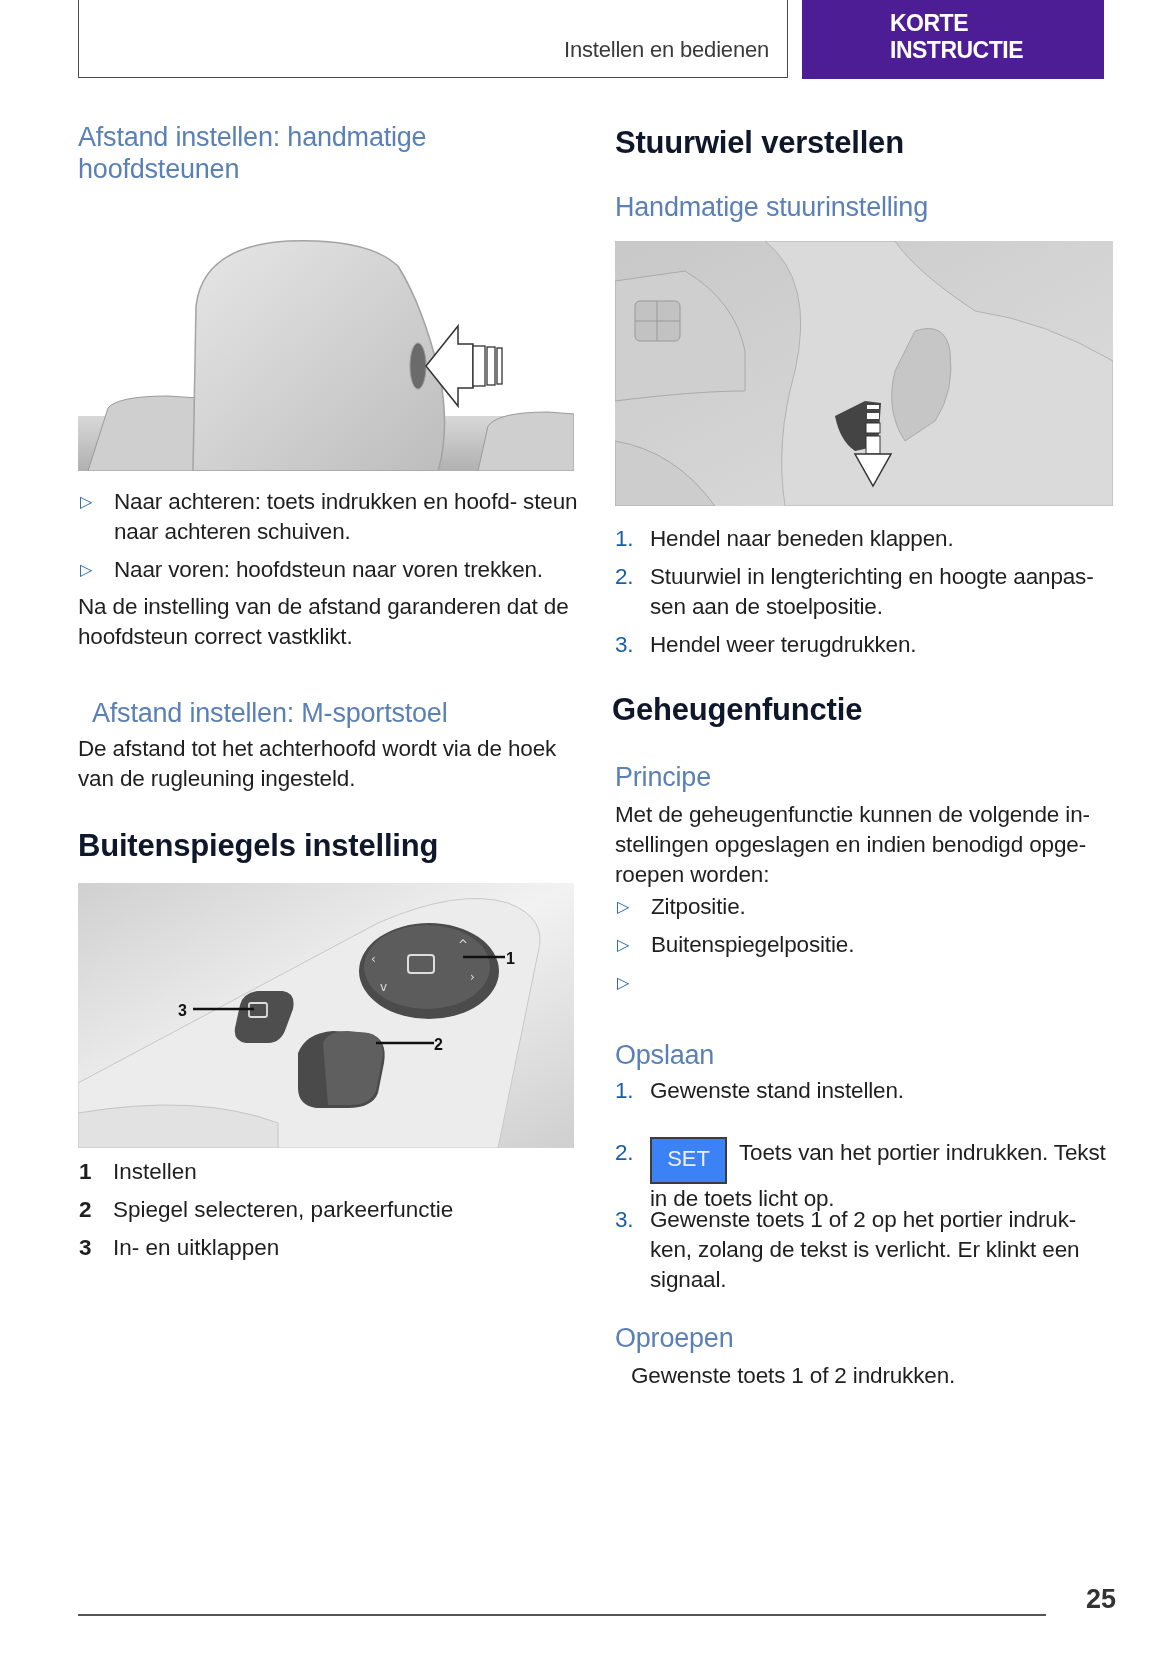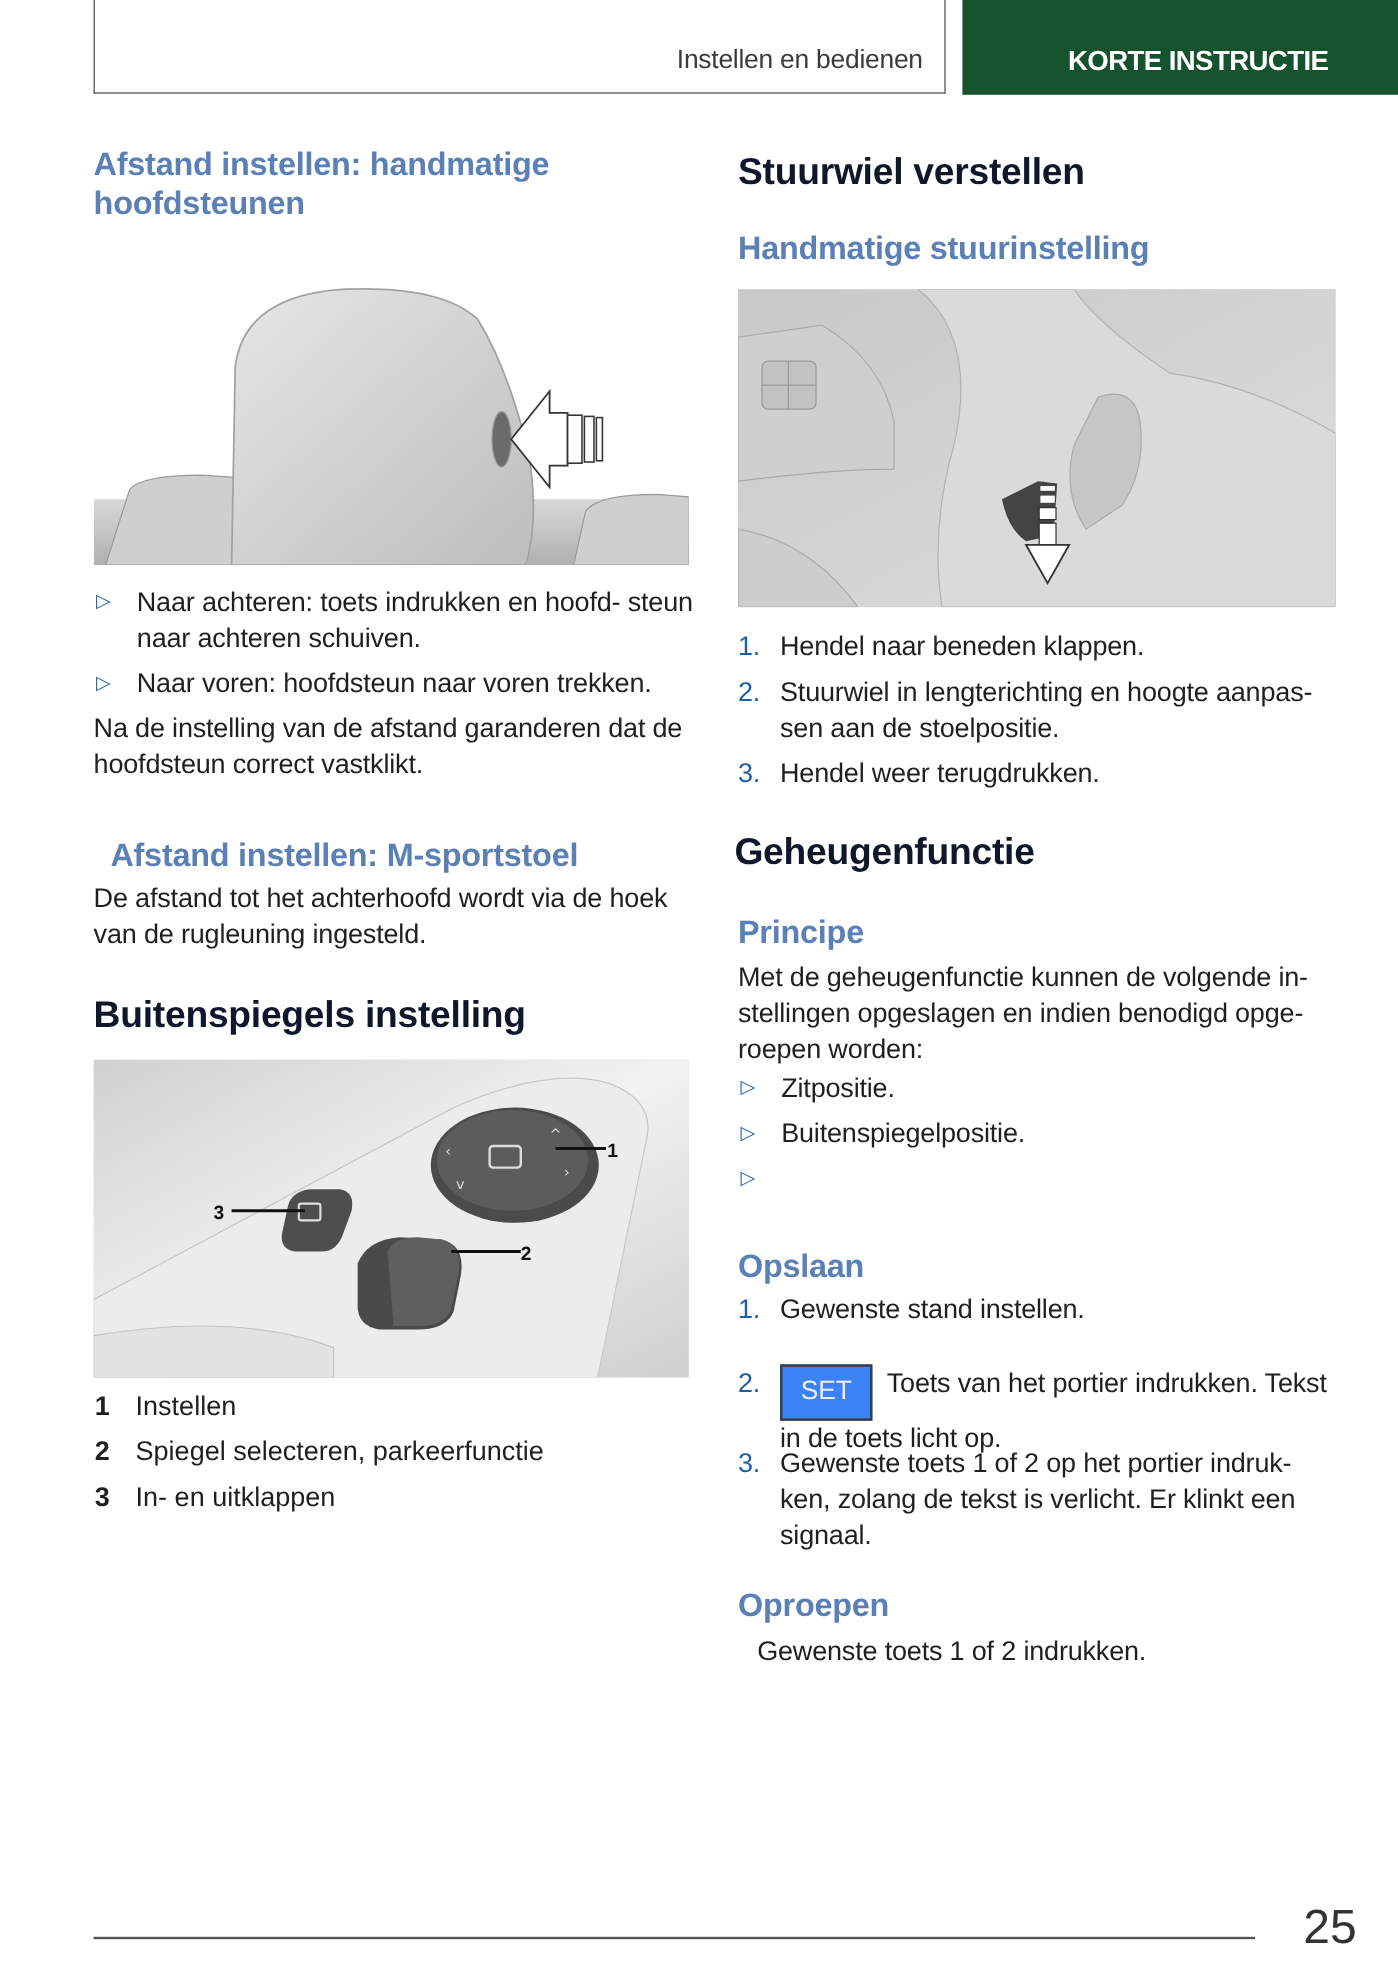--- a/index.html
+++ b/index.html
@@ -2,40 +2,40 @@
 <html><head>
 <meta charset="utf-8">
 <style>
   * { box-sizing: border-box; margin: 0; padding: 0; }
   html, body { width: 1165px; height: 1653px; background: #ffffff; overflow: hidden; }
   body { position: relative; font-family: "Liberation Sans", "DejaVu Sans", sans-serif; color: #1f1f1f; }
 
   
   .hdr-box { position: absolute; left: 78px; top: -2px; width: 710px; height: 80px; border: 1.5px solid #4a4a4a; border-top: none; }
   .hdr-section { position: absolute; right: 18px; bottom: 14px; font-size: 22px; color: #3a3a3a; letter-spacing: -0.2px; }
-  .hdr-tab { position: absolute; left: 802px; top: 0; width: 363px; height: 79px; background: #14532d; }
+  .hdr-tab { position: absolute; left: 802px; top: 0; width: 302px; height: 79px; background: #4c1d95; }
   .hdr-tab span { position: absolute; left: 88px; bottom: 15px; font-size: 23px; font-weight: bold; color: #ffffff; letter-spacing: -0.5px; }
 
-  .h2-light { color: #5a80b6; font-weight: bold; font-size: 27px; line-height: 32px; letter-spacing: -0.2px; position: absolute; }
+  .h2-light { color: #5a80b6; font-weight: normal; font-size: 27px; line-height: 32px; letter-spacing: -0.2px; position: absolute; }
   .h1-dark { color: #0f172a; font-weight: bold; font-size: 31px; line-height: 36px; letter-spacing: -0.2px; position: absolute; }
   .p { position: absolute; font-size: 22.5px; line-height: 30px; color: #1f1f1f; letter-spacing: -0.15px; }
 
   .bullet { position: absolute; font-size: 22.5px; line-height: 30px; padding-left: 36px; color: #1f1f1f; letter-spacing: -0.15px; }
   .bullet .mark { position: absolute; left: 2px; top: 0; color: #1a5fa5; font-size: 16px; }
   .num { position: absolute; font-size: 22.5px; line-height: 30px; padding-left: 35px; color: #1f1f1f; letter-spacing: -0.15px; }
   .num .n { position: absolute; left: 0; top: 0; color: #1a5fa5; }
   .legend { position: absolute; font-size: 22.5px; line-height: 30px; padding-left: 35px; color: #1f1f1f; }
   .legend .n { position: absolute; left: 1px; top: 0; font-weight: bold; color: #1f1f1f; }
 
   .fig { position: absolute; overflow: hidden; background: #dcdcdc; }
 
   .set-btn { display: inline-block; vertical-align: -6px; width: 77px; height: 47px; background: #3b82f6; border: 2px solid #3c3c3c; color: #eeeeee; font-size: 22px; text-align: center; line-height: 40px; margin-right: 12px; margin-top: -20px; }
 
   .footer-line { position: absolute; left: 78px; top: 1614px; width: 968px; height: 2px; background: #555; }
-  .page-num { position: absolute; left: 1086px; top: 1584px; font-size: 40px; font-weight: normal; color: #333; }
+  .page-num { position: absolute; left: 1086px; top: 1584px; font-size: 27px; font-weight: bold; color: #333; }
 </style>
 </head>
 <body>
 
 <div class="hdr-box">
   <span class="hdr-section">Instellen en bedienen</span>
 </div>
 <div class="hdr-tab">
   <span>KORTE INSTRUCTIE</span>
 </div>

